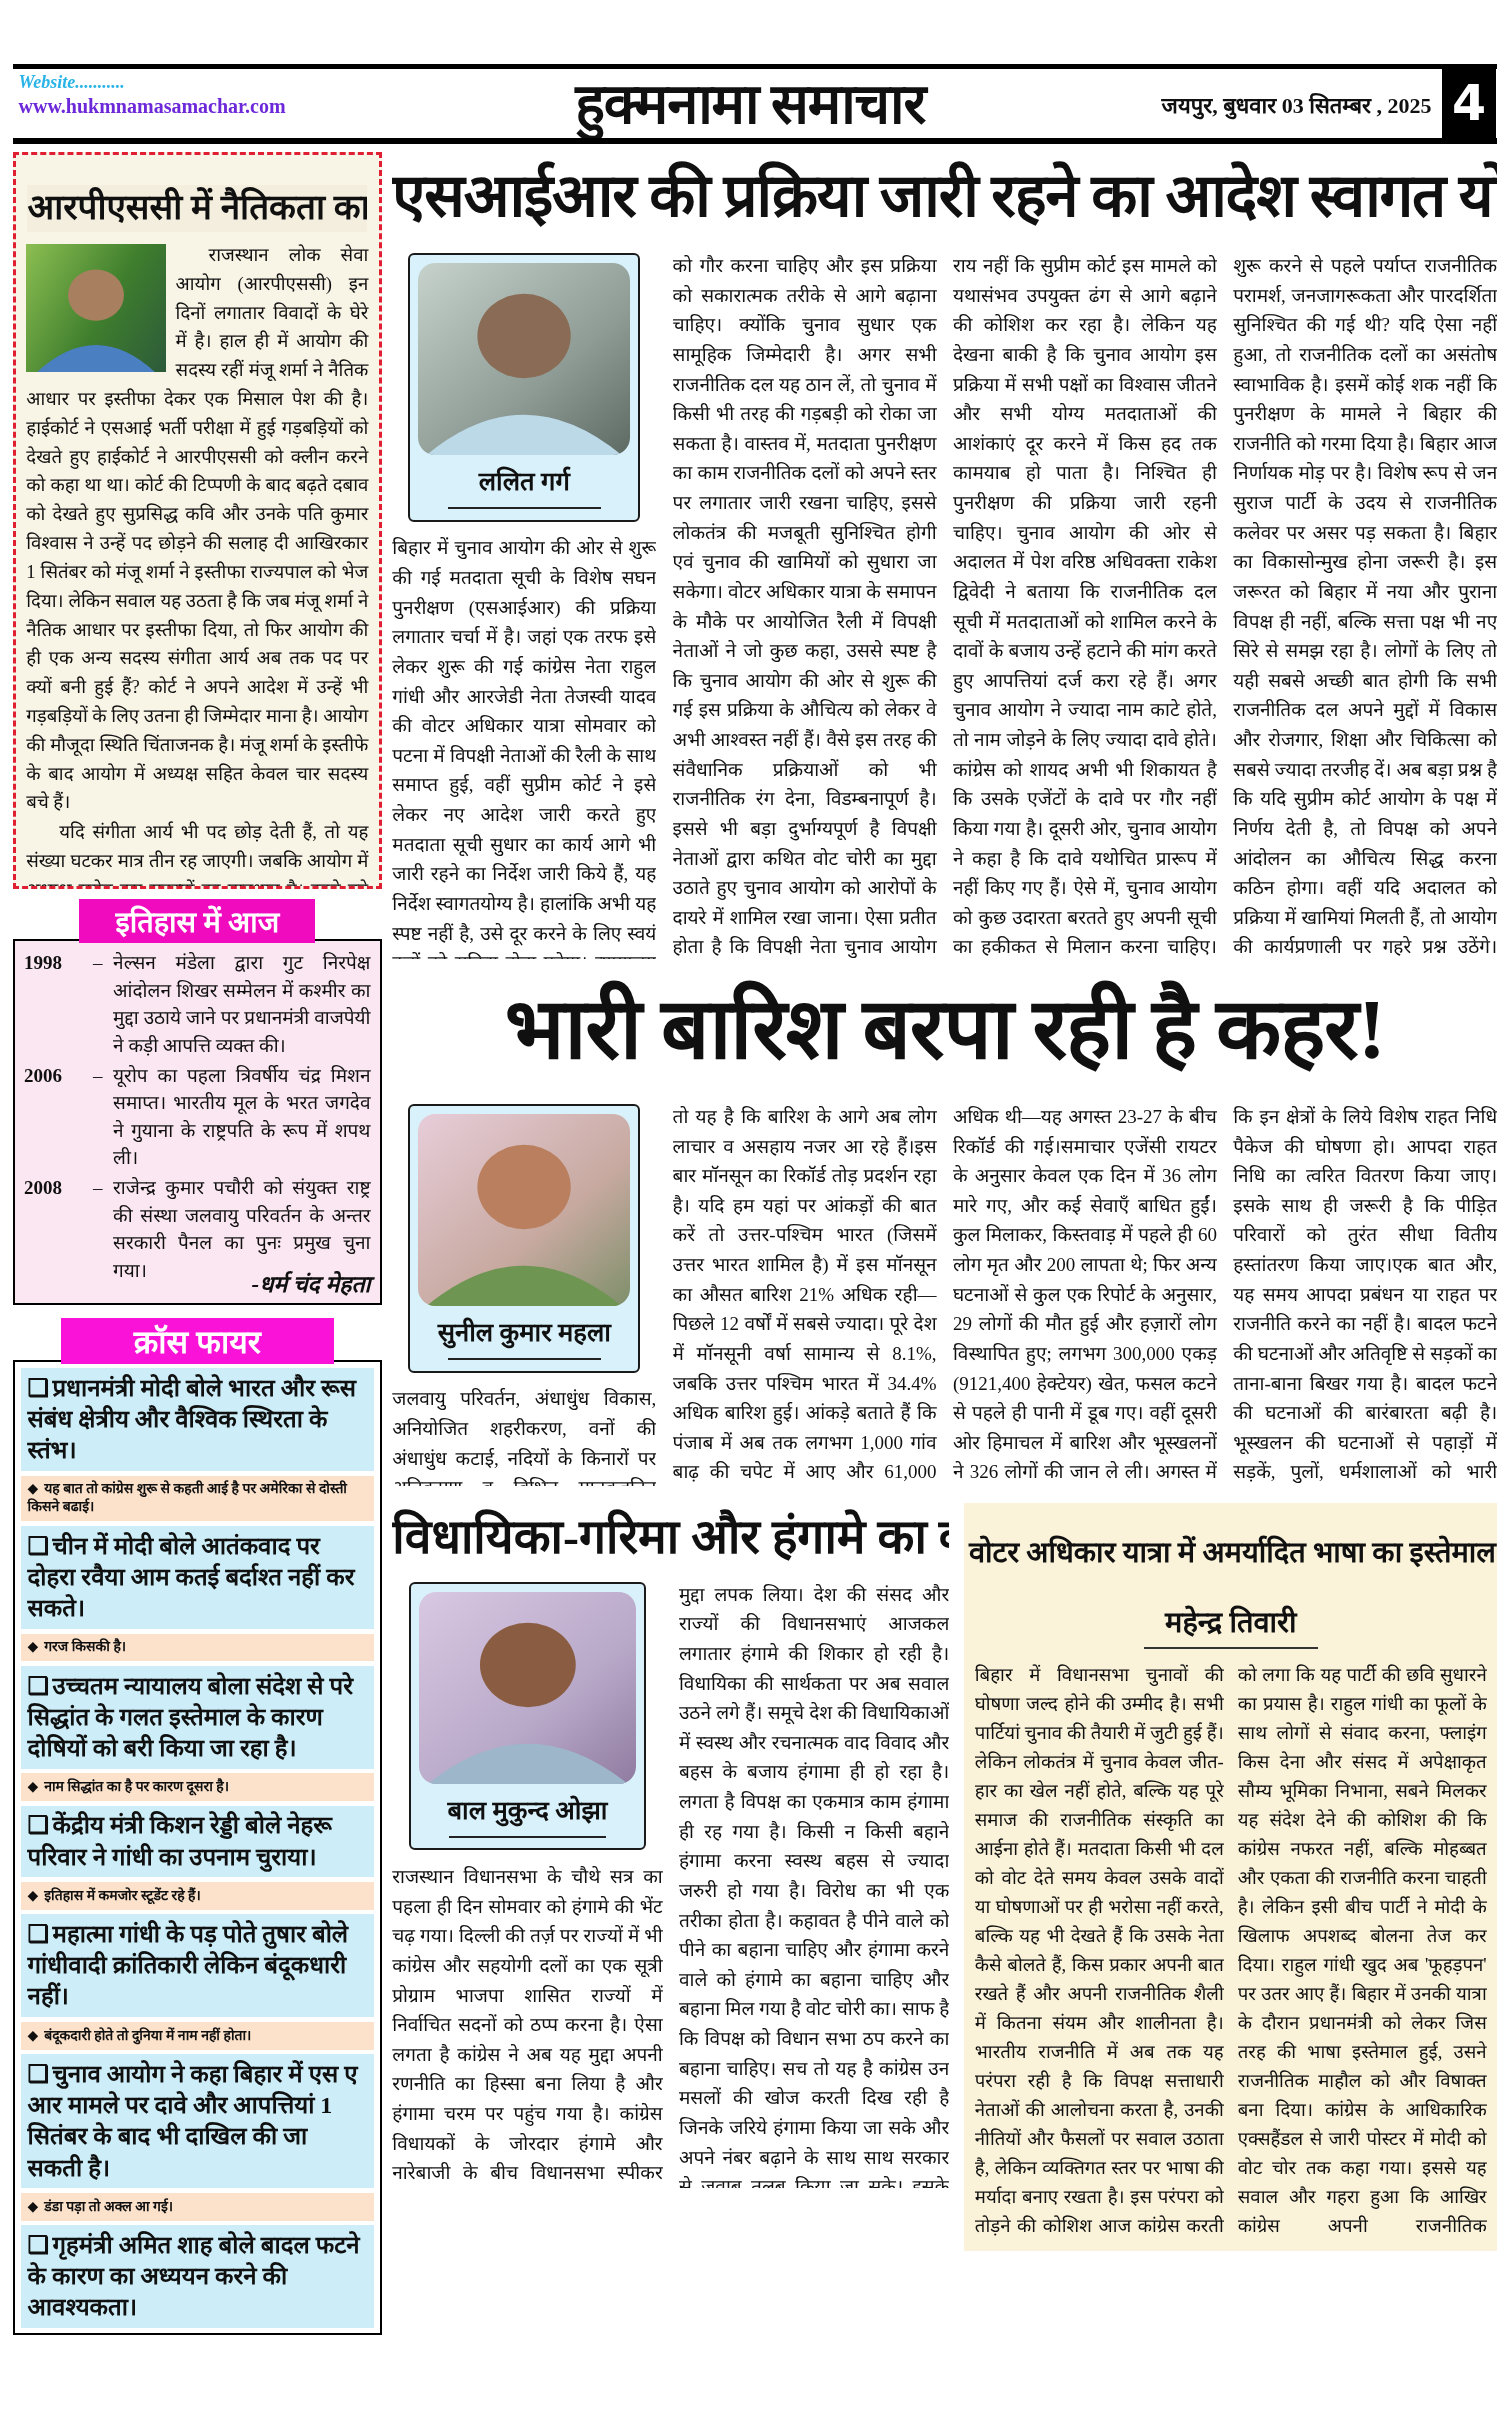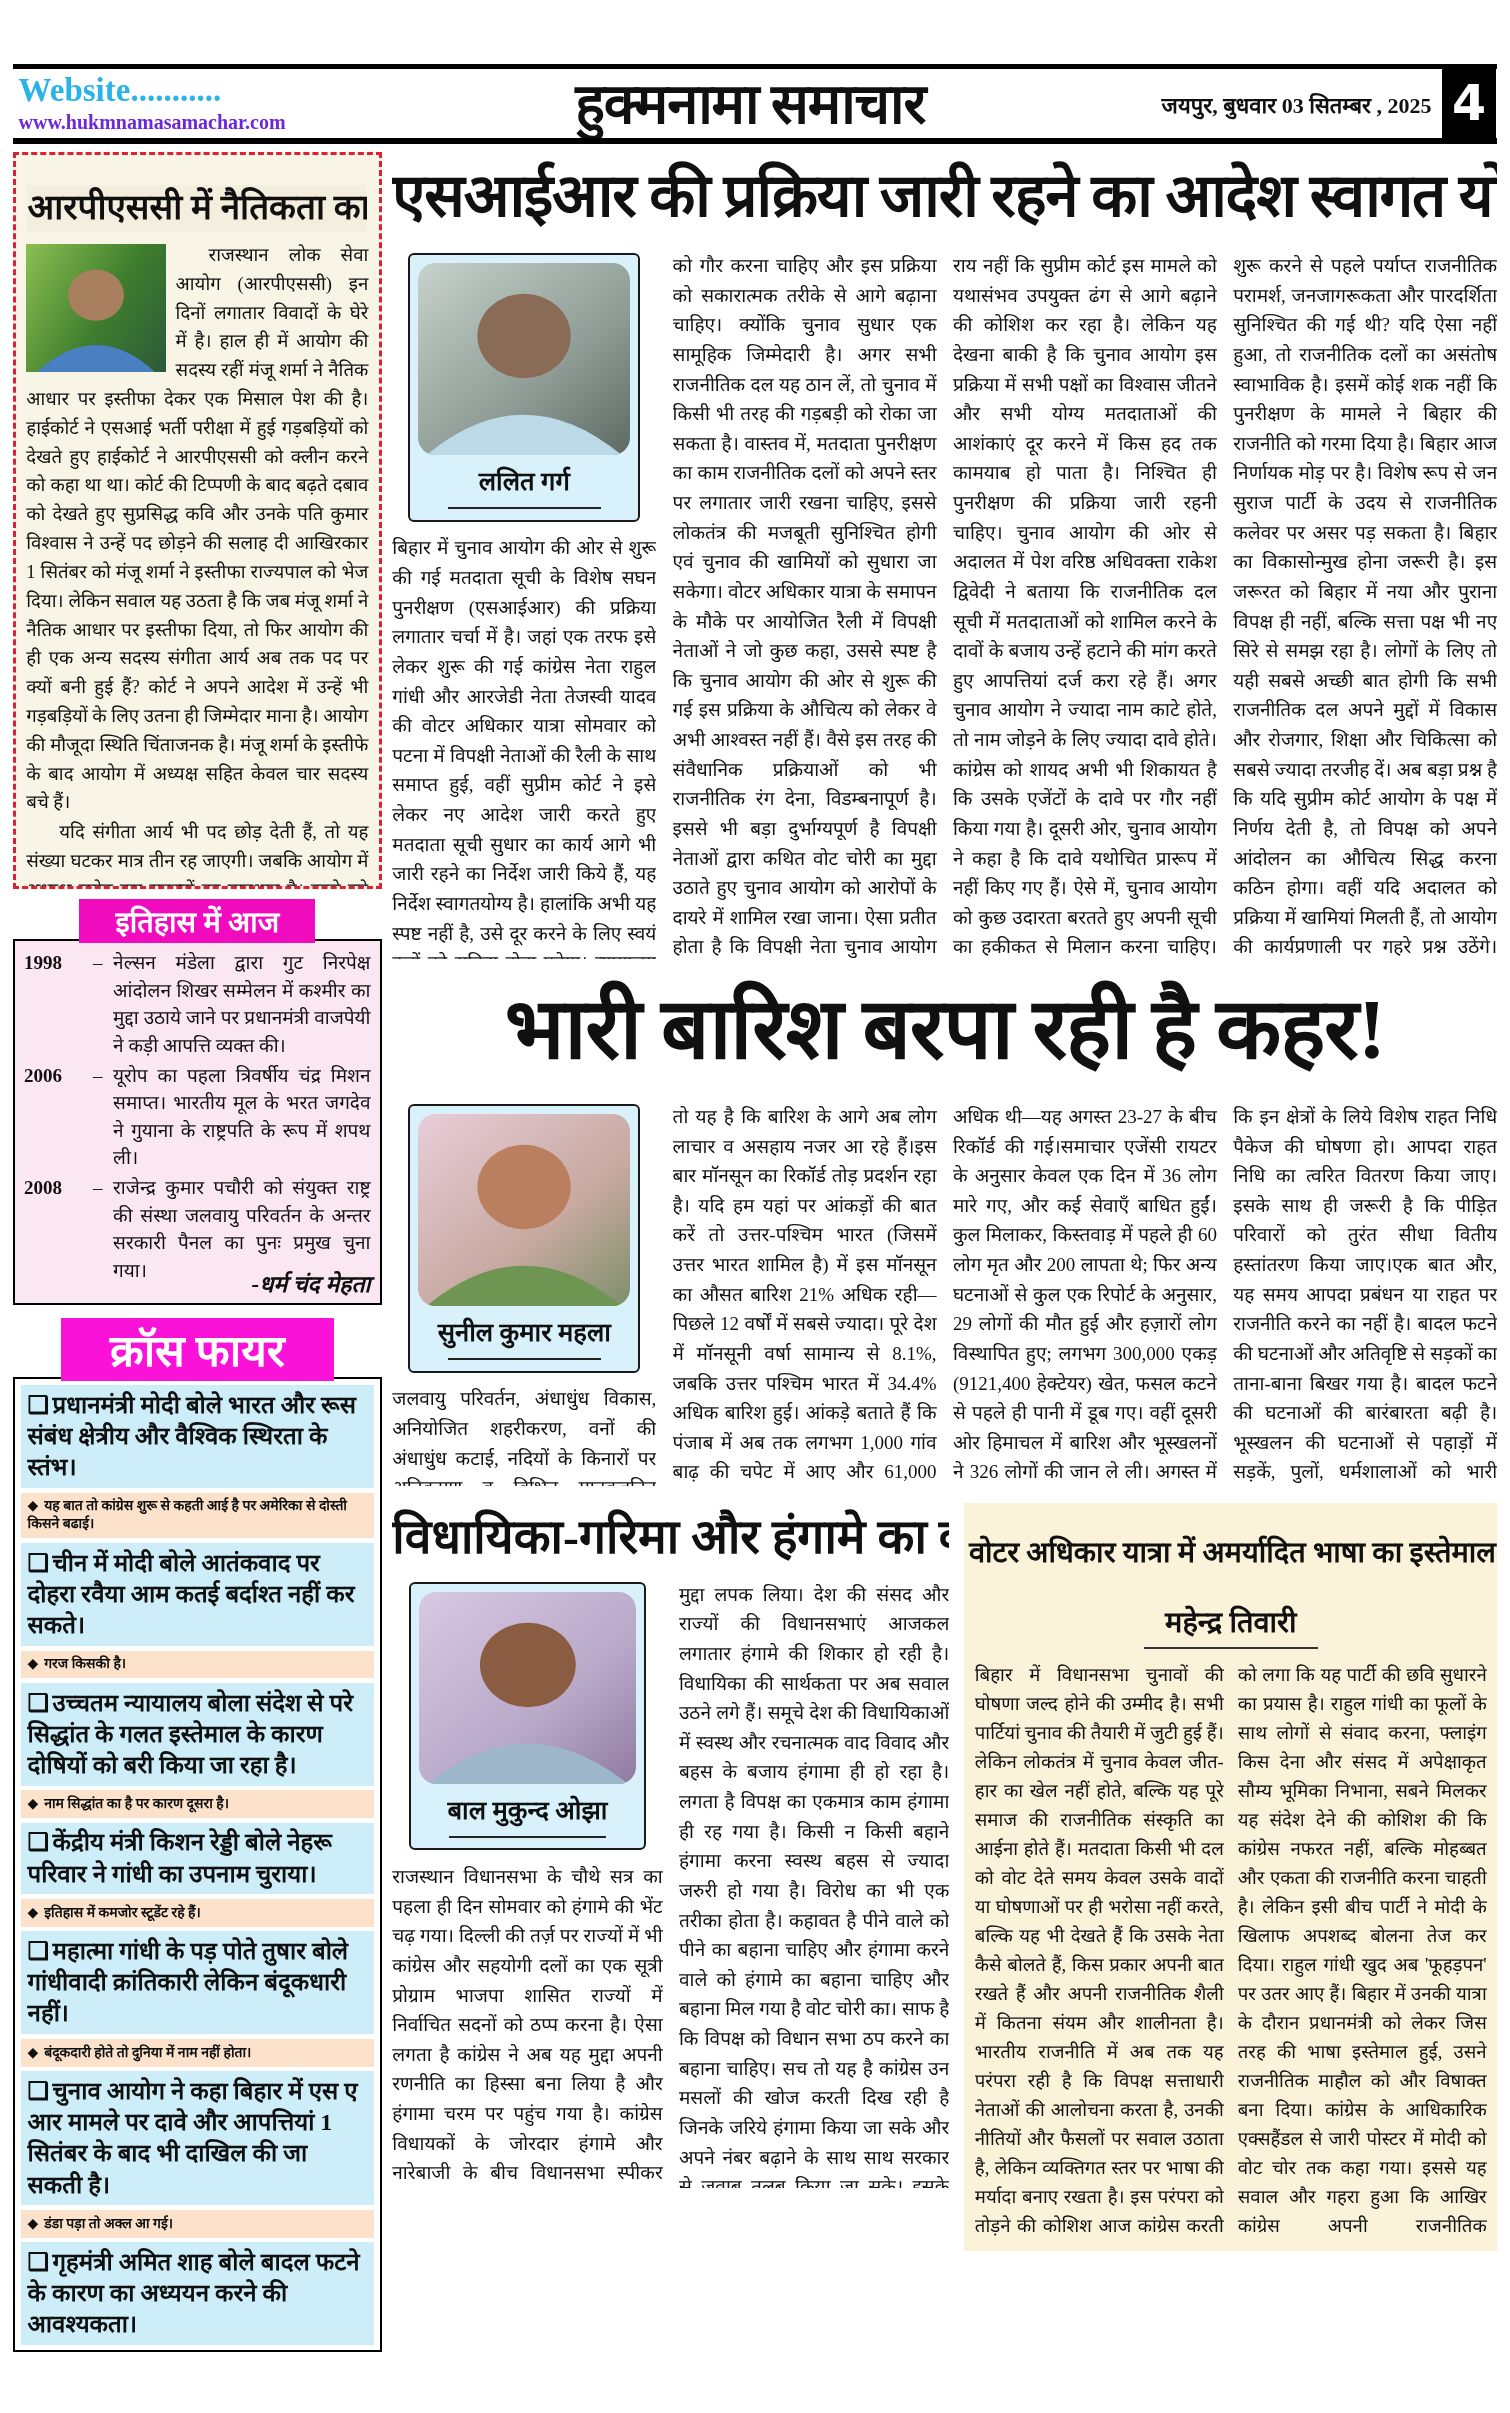--- a/index.html
+++ b/index.html
@@ -6,21 +6,21 @@
     --magenta:#f10bbf; --red:#e01f33; --blue-item:#cdeef8; --peach-item:#fce2cb;
     --cream:#f8f4e6; --ivory:#f0efdf; --voter-bg:#faf3da; --card-blue:#d9f1fa;
   }
   *{box-sizing:border-box}
   body{margin:0;background:#fff;color:#101010;font-family:"Liberation Serif","DejaVu Serif",serif;}
   .page{width:1510px;min-height:2413px;background:#fff;padding:0 12.8px 11.6px;position:relative}
   
   .masthead{margin-top:64px;border-top:5.2px solid #000;border-bottom:6.4px solid #000;
     display:flex;align-items:stretch;justify-content:space-between;height:80px}
   .mh-left{padding:3.5px 2.3px 0 5.8px;width:326px}
-  .mh-web{color:#2ab3e6;font-size:33px;font-weight:700;line-height:1.05}
+  .mh-web{color:#2ab3e6;font-size:18px;font-weight:700;font-style:italic;line-height:1.05}
   .mh-url{color:#6d28d9;font-size:20px;font-weight:700;margin-top:3.5px}
   .mh-title{flex:1;text-align:center;font-size:56px;font-weight:900;line-height:1.25;
     white-space:nowrap;overflow:hidden;letter-spacing:-1.2px}
   .mh-right{display:flex;align-items:center;gap:10.5px;padding-right:1.2px}
   .mh-date{font-size:22px;font-weight:700;white-space:nowrap}
   .mh-pageno{background:#000;color:#fff;font-size:49px;font-weight:800;width:54px;height:100%;
     display:flex;align-items:center;justify-content:center;font-family:"DejaVu Sans",sans-serif}
   
   .page-body{display:flex;gap:10.5px;margin-top:8.1px}
   .sidebar{width:369px;flex:none}
@@ -38,21 +38,21 @@
   
   .sec-head{background:var(--magenta);color:#fff;text-align:center;font-weight:800;position:relative;z-index:2}
   .hist-head{width:64%;margin:10px auto -3.5px;font-size:29px;padding:2.3px 0}
   .hist-box{border:2.9px solid #000;background:#fbe7f1;padding:8.1px 9.3px 4.7px}
   .hist-row{display:flex;font-size:19px;line-height:1.45;margin-bottom:2.3px}
   .hist-year{width:69px;flex:none;font-weight:700}
   .hist-dash{width:20px;flex:none}
   .hist-text{flex:1;text-align:justify}
   .hist-sign{text-align:right;font-weight:800;font-style:italic;font-size:23px;margin-top:-20px}
   
-  .cf-head{width:74%;margin:12.8px auto -3.5px;font-size:44px;padding:1.2px 0;background:#fb12d8}
+  .cf-head{width:74%;margin:12.8px auto -3.5px;font-size:32px;padding:1.2px 0;background:#fb12d8}
   .cf-box{border:2.9px solid #000;background:#fff;padding:5.8px 5.8px 0}
   .cf-item{margin:0 0 4.7px;padding:4.7px 7px;line-height:1.3;font-weight:700;text-align:left}
   .cf-item.statement{background:var(--blue-item);font-size:24px}
   .cf-item.retort{background:var(--peach-item);font-size:14px}
   .cf-item.statement::before{content:"❑";margin-right:3.5px}
   .cf-item.retort::before{content:"◆ ";margin-right:2.3px}
   
   .art-head{font-weight:900;text-align:center;white-space:nowrap;overflow:hidden;line-height:1.3}
   .sir-head{font-size:60px;margin:4.7px 0 16.3px;letter-spacing:-1.2px}
   .rain-head{font-size:85px;margin:15px 0 17.4px;letter-spacing:-1.2px}

